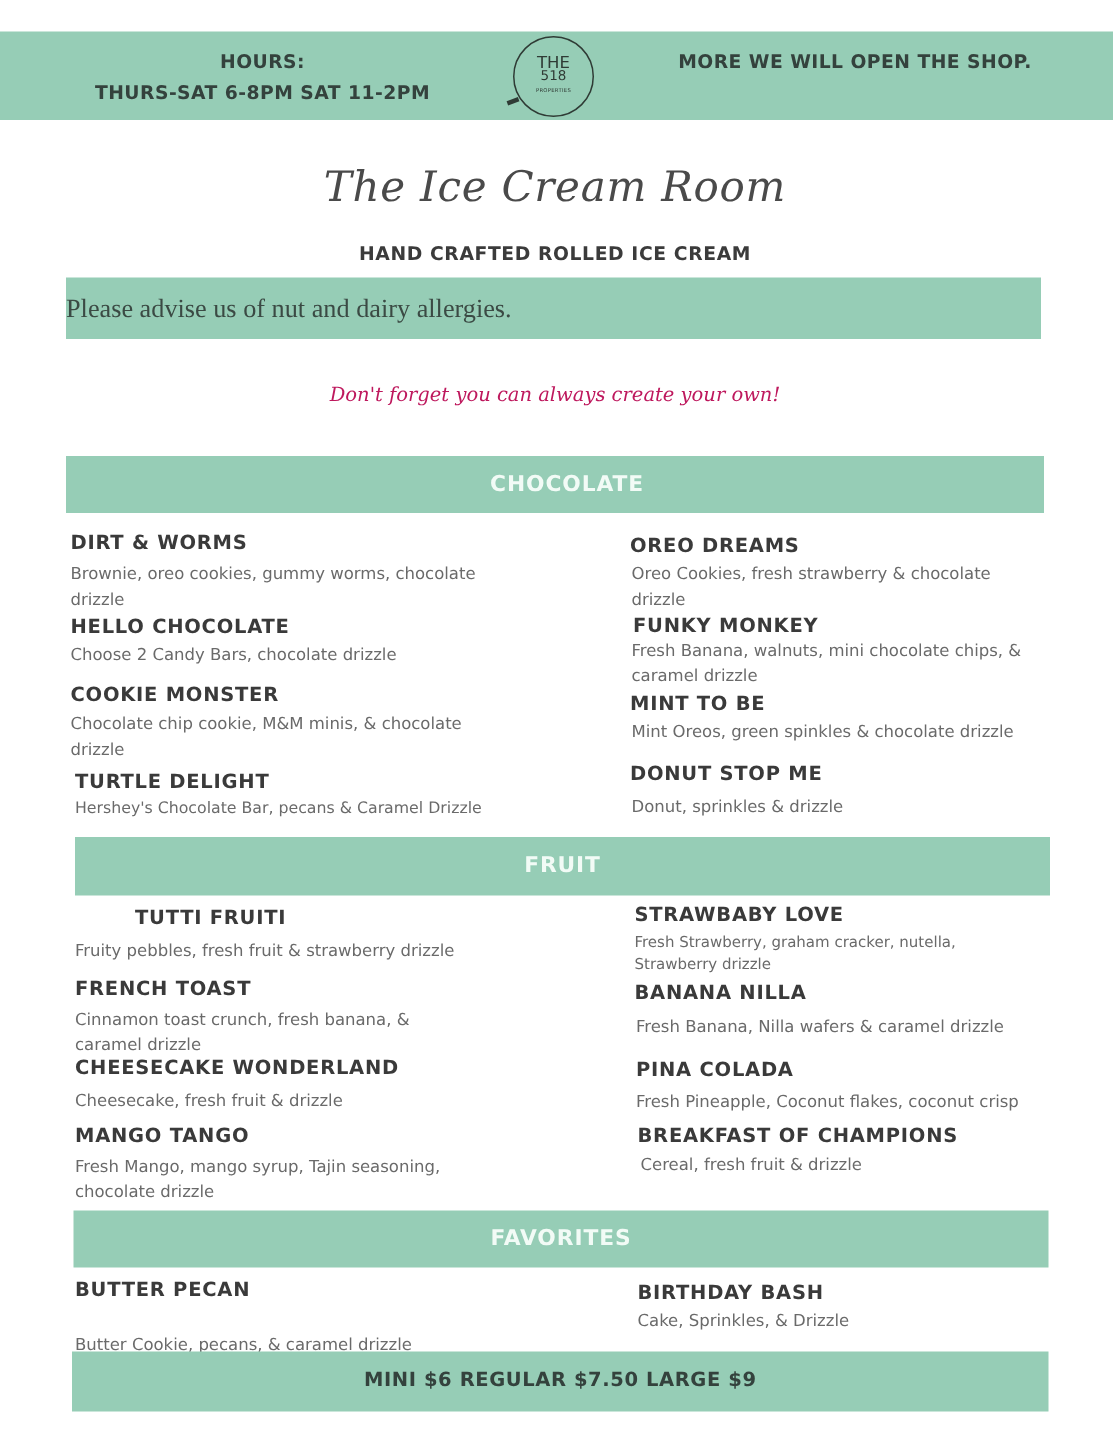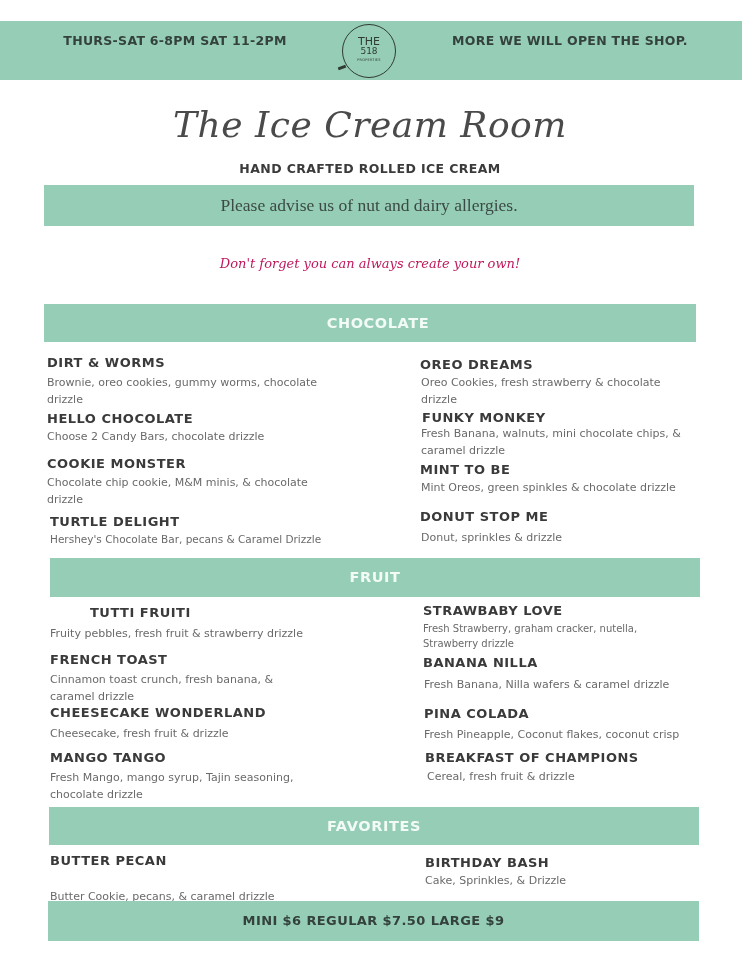--- a/index.html
+++ b/index.html
@@ -16,27 +16,27 @@
   #party { left: 430px; top: 30px; width: 280px; }
 
   #logo { position: absolute; left: 342px; top: 24px; width: 54px; height: 54px;
           border: 1.5px solid #2f3b35; border-radius: 50%; text-align: center; }
   #logo .l1 { position:absolute; left:0; right:0; top:11px; font-size: 11px; line-height: 11px; color:#2f3b35; }
   #logo .l2 { position:absolute; left:0; right:0; top:22px; font-size: 9px; line-height: 9px; color:#2f3b35; }
   #logo .l3 { position:absolute; left:0; right:0; top:33px; font-size: 3.5px; line-height: 4px; color:#2f3b35; letter-spacing: 0.2px; }
   #logo-tail { position: absolute; left: 338px; top: 66px; width: 8px; height: 3px; background: #2f3b35; transform: rotate(-20deg); }
 
   #title { position: absolute; left: 120px; top: 100px; width: 500px; text-align: center;
-           font-family: "DejaVu Serif", serif; font-style: italic; font-size: 36px; line-height: 50px;
+           font-family: "DejaVu Serif", serif; font-style: italic; font-size: 28px; line-height: 50px;
            color: #4a4a4a; letter-spacing: 0.5px; }
   #subtitle { position: absolute; left: 120px; top: 160px; width: 500px; text-align: center;
               font-weight: bold; font-size: 12.5px; line-height: 18px; color: #3b3b3b; letter-spacing: 0.4px; }
 
   #allergy-band { left: 44px; top: 185px; width: 650px; height: 41px; }
-  #allergy { position: absolute; left: 44px; top: 185px; width: 650px; height: 28px; text-align: center;
+  #allergy { position: absolute; left: 44px; top: 185px; width: 650px; height: 28px; 
              font-family: "Liberation Serif", serif; font-size: 17.5px; line-height: 41px; color: #3b4a44; }
 
   #tagline { position: absolute; left: 120px; top: 251px; width: 500px; text-align: center;
              font-family: "DejaVu Serif", serif; font-style: italic; font-size: 13px; line-height: 26px;
              color: #be185d; }
 
   .cat-band { position: absolute; background: #96cdb6; }
   .cat-label { position: absolute; text-align: center; font-weight: bold; font-size: 14.5px;
                color: #f2fbf6; letter-spacing: 0.6px; }
 
@@ -46,20 +46,21 @@
 
   #price-band { left: 48px; top: 901px; width: 651px; height: 40px; }
   #price { position: absolute; left: 48px; top: 901px; width: 651px; height: 40px; text-align: center;
            font-weight: bold; font-size: 13px; line-height: 40px; color: #34423d; letter-spacing: 0.4px; }
 </style>
 </head>
 <body>
 
 <div class="band" id="top-band"></div>
 <div class="top-text" id="hours">
+  <div>HOURS:</div>
   <div>THURS-SAT 6-8PM SAT 11-2PM</div>
 </div>
 <div id="logo">
   <div class="l1">THE</div>
   <div class="l2">518</div>
   <div class="l3">PROPERTIES</div>
 </div>
 <div id="logo-tail"></div>
 <div class="top-text" id="party">
   <div>MORE WE WILL OPEN THE SHOP.</div>

